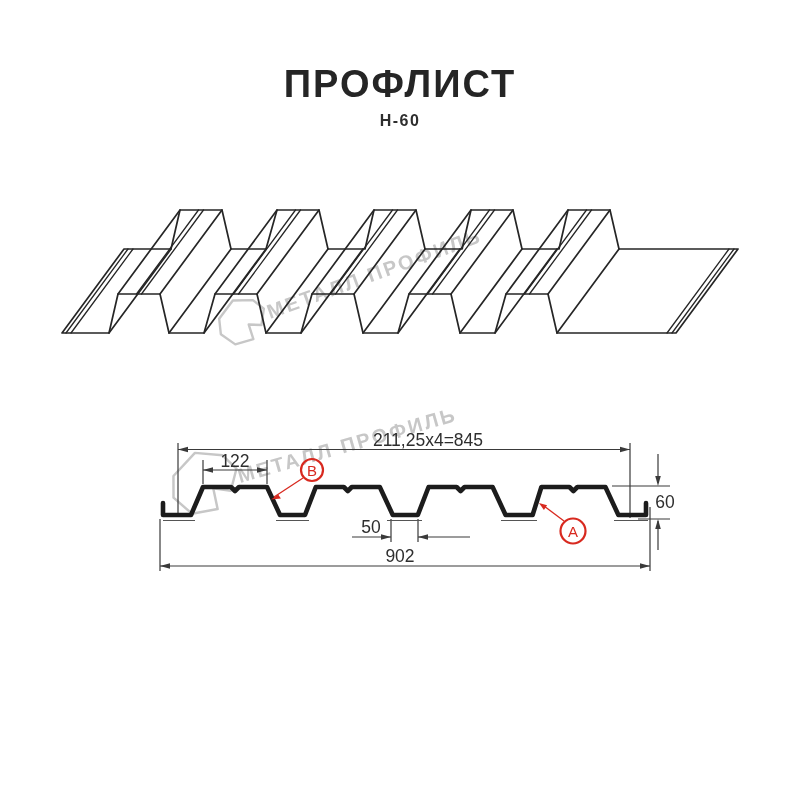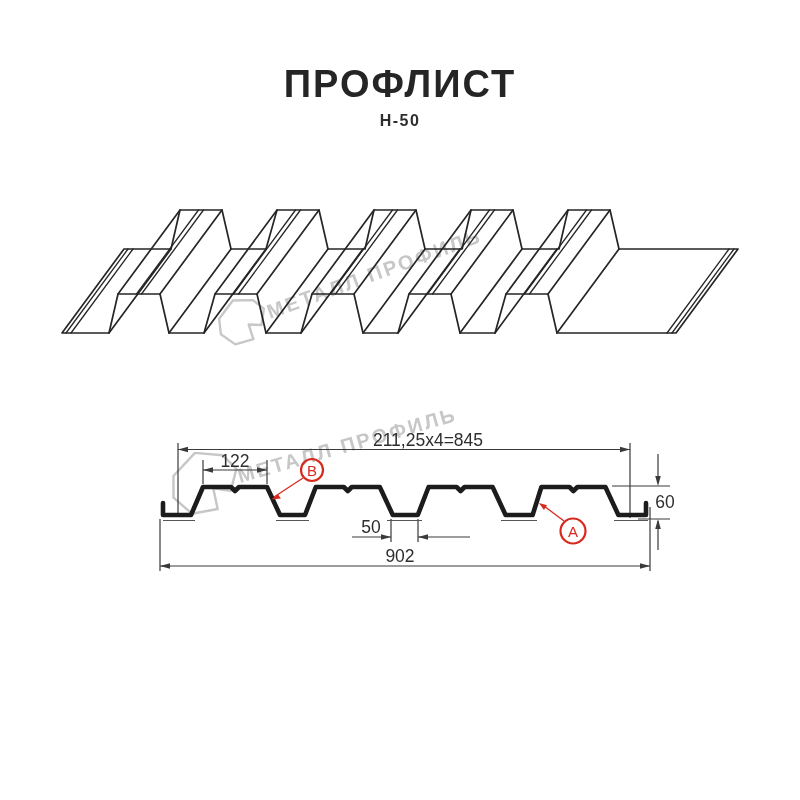--- a/index.html
+++ b/index.html
@@ -16,21 +16,21 @@
   .dimtxt{font-size:17.5px;fill:#2e2e2e;}
   .redtxt{font-size:15px;fill:#d8291f;}
   .wmtxt{font-size:20px;font-weight:bold;letter-spacing:2.5px;fill:#c7c7c7;}
 </style>
 </head>
 <body>
 
 <div class="page">
 
   <div class="title">ПРОФЛИСТ</div>
-  <div class="subtitle">Н-50</div>
+  <div class="subtitle">Н-60</div>
 
   <svg width="800" height="800" viewBox="0 0 800 800">
 
     <g>
 
       <path d="M62,333 L109,333 118,294 160,294 169,333 204,333 215,294 257,294 266,333 301,333 312,294 354,294 363,333 398,333 409,294 451,294 460,333 495,333 506,294 548,294 557,333 676,333 738,249 619,249 610,210 568,210 559,249 522,249 513,210 471,210 462,249 425,249 416,210 374,210 365,249 328,249 319,210 277,210 266,249 231,249 222,210 180,210 171,249 124,249 Z" fill="#ffffff" stroke="none"></path>
 
       <g>
         <path transform="translate(212,302) rotate(-10) scale(0.52)" d="M8,34 L40,4 L78,10 L96,30 L86,60 L62,55 L66,84 L30,88 L6,64 Z" fill="none" stroke="#c7c7c7" stroke-width="4.6" stroke-linejoin="round"></path>
         <g transform="translate(270,319) rotate(-20)">

